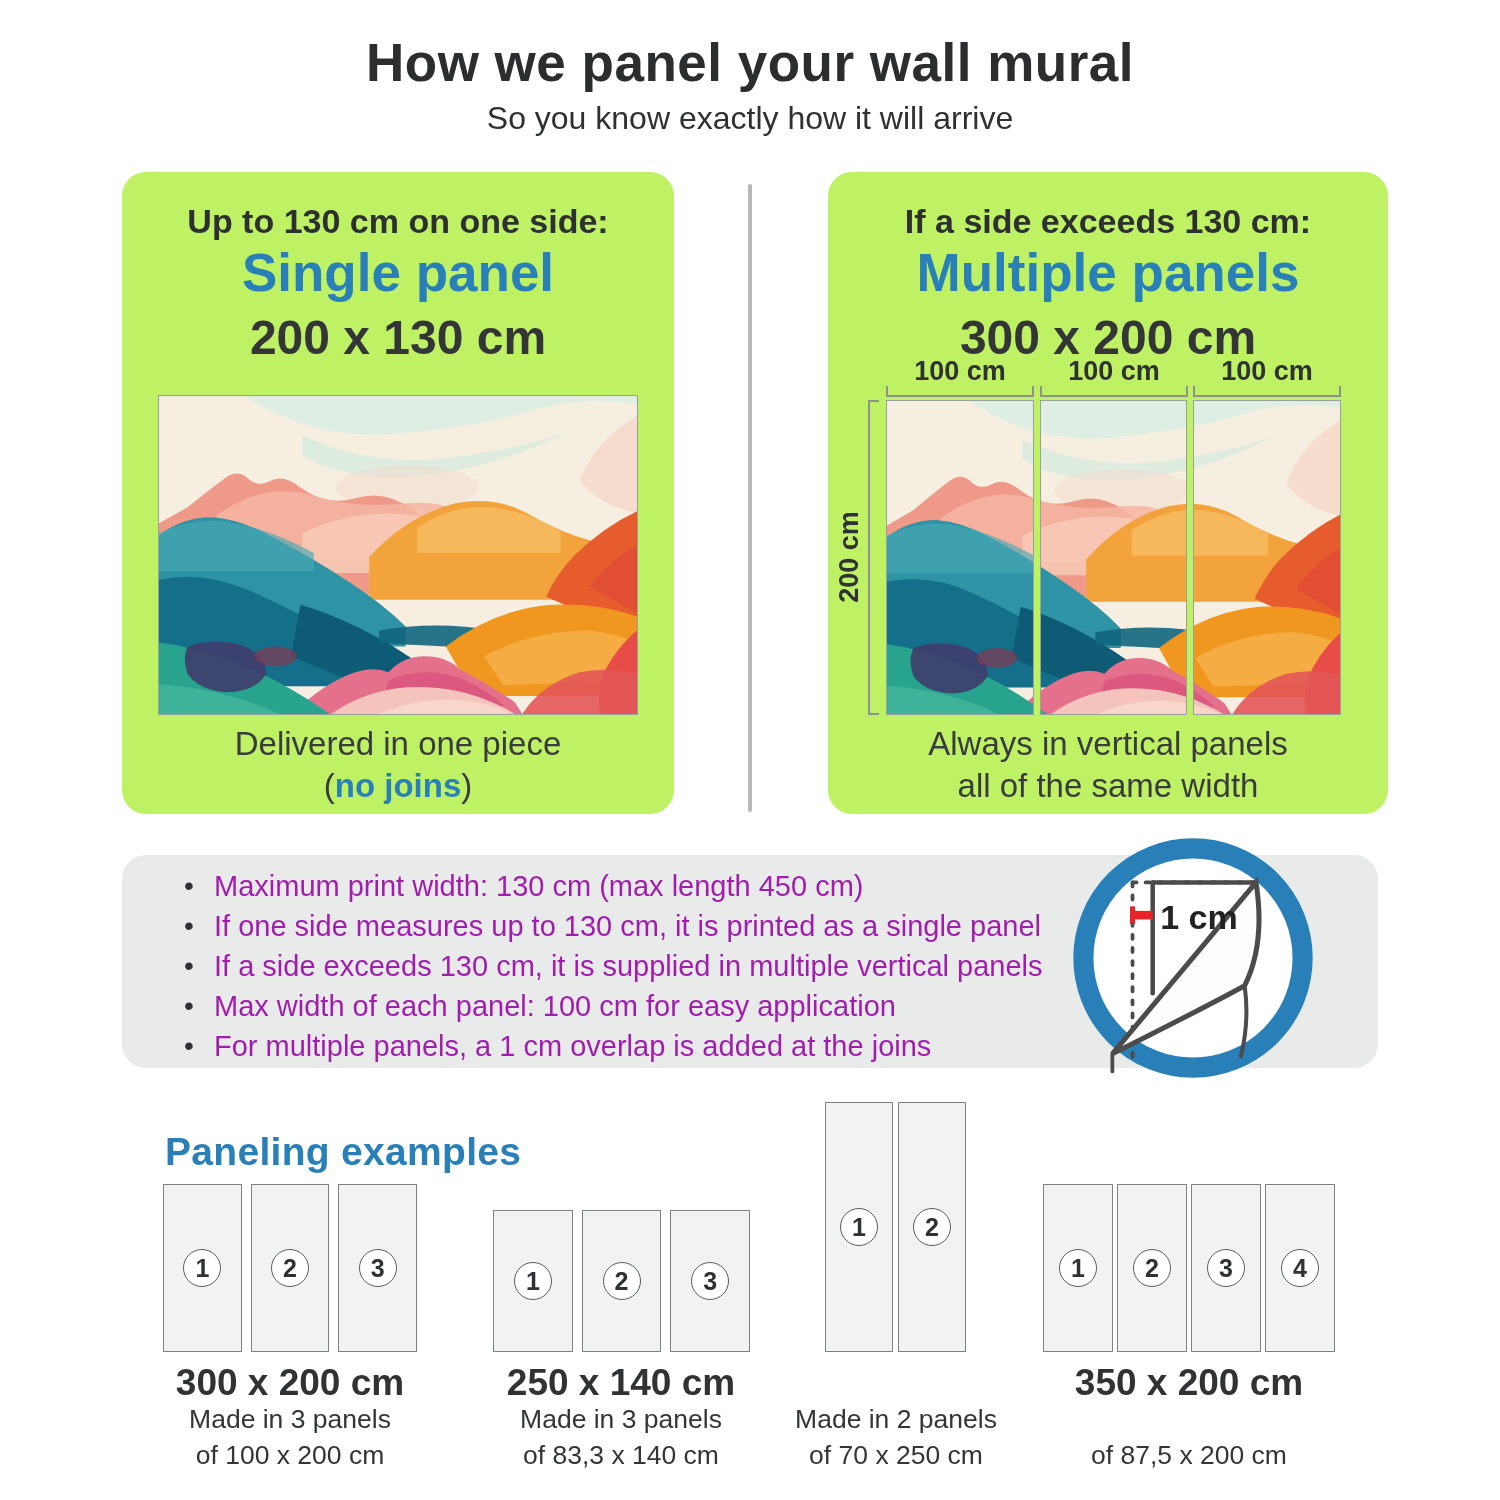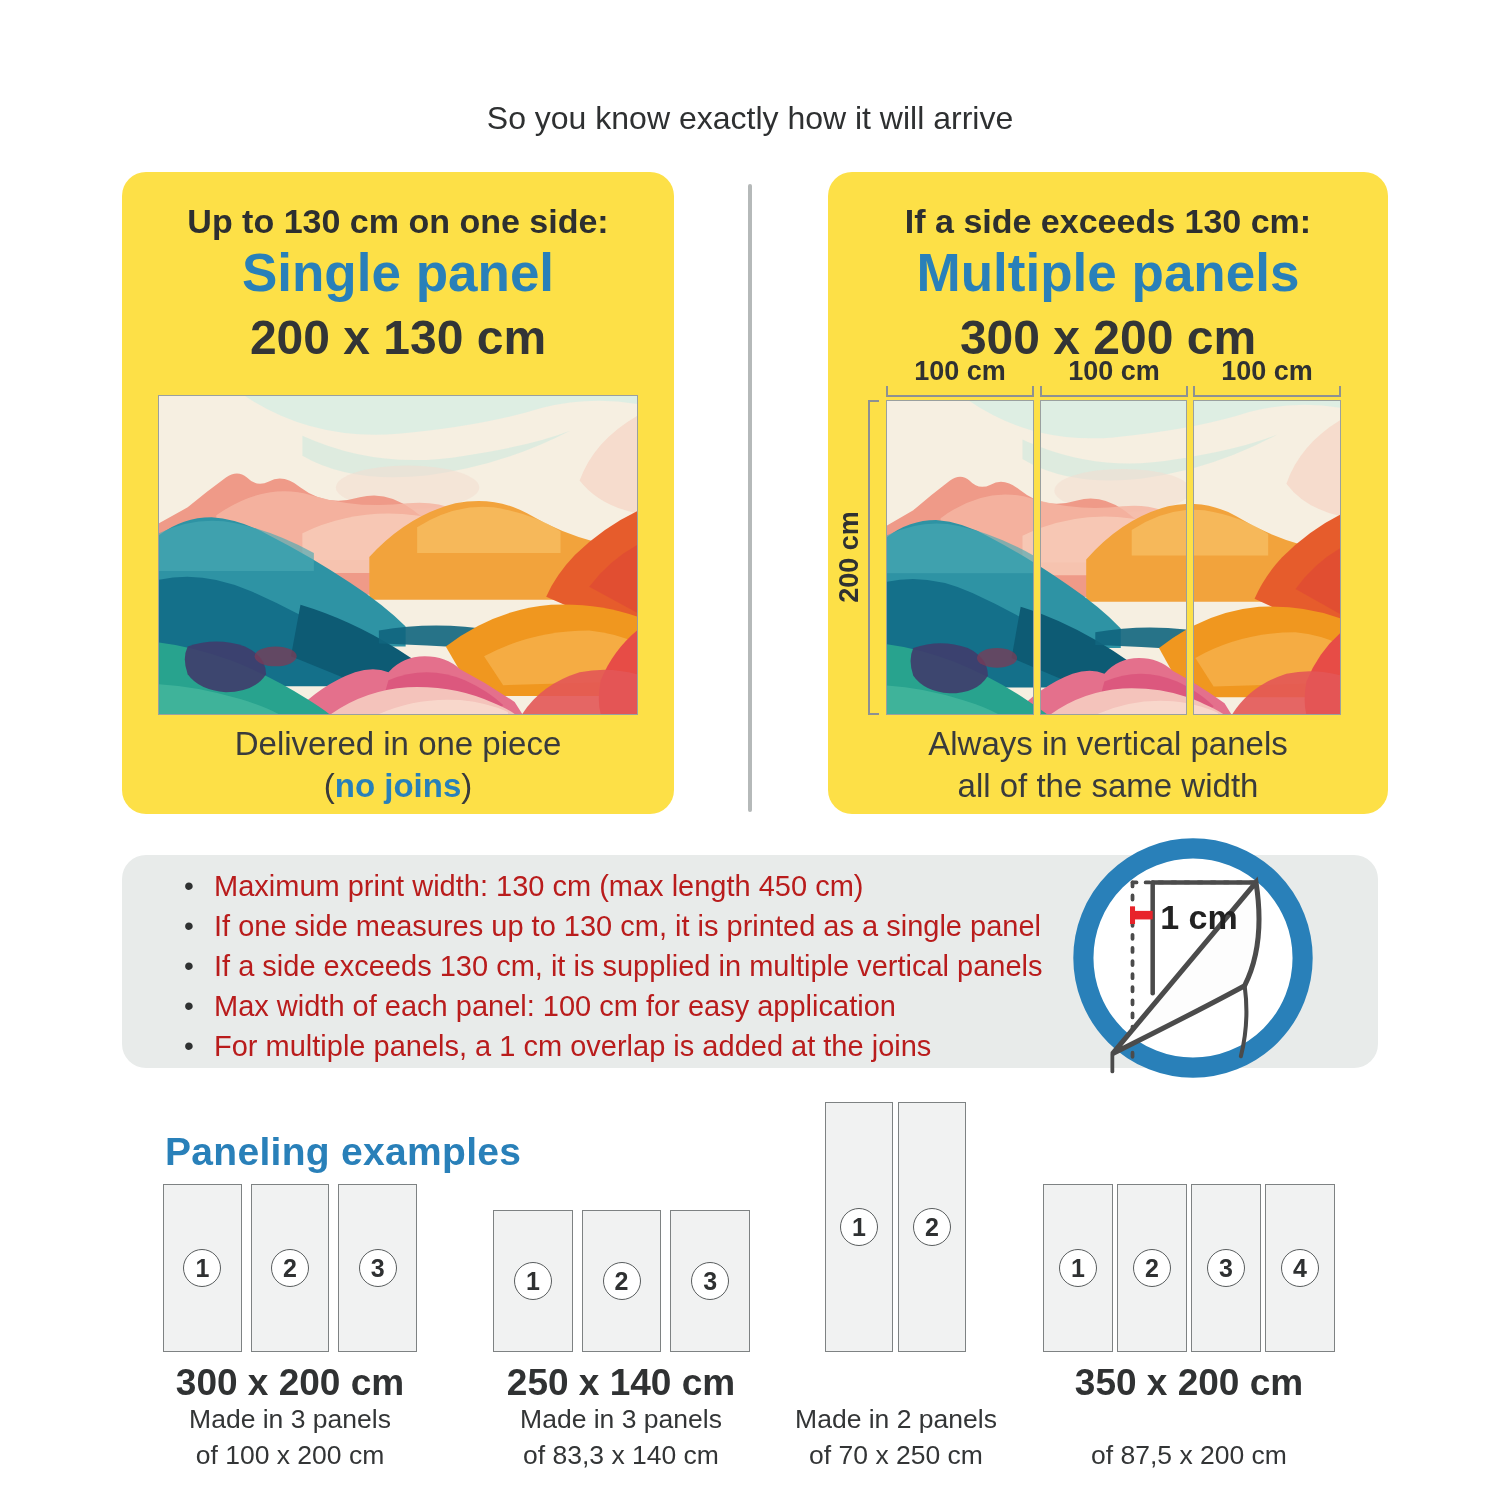--- a/index.html
+++ b/index.html
@@ -5,21 +5,21 @@
   * { margin:0; padding:0; box-sizing:border-box; }
   html,body { background:#ffffff; }
   body { font-family:"Liberation Sans","DejaVu Sans",sans-serif; color:#2f3132; }
   .canvas { position:relative; width:1500px; height:1500px; background:#fff; overflow:hidden; }
 
   .page-title { position:absolute; left:0; top:32px; width:100%; text-align:center;
     font-size:53px; font-weight:800; color:#2b2d2e; letter-spacing:.5px; }
   .page-subtitle { position:absolute; left:0; top:100px; width:100%; text-align:center;
     font-size:32px; font-weight:500; color:#2e3031; }
 
-  .card { position:absolute; top:172px; height:642px; background:#fde047; border-radius:24px; }
+  .card { position:absolute; top:172px; height:642px; background:#bef264; border-radius:24px; }
   .card-left  { left:122px; width:552px; }
   .card-right { left:828px; width:560px; }
   .divider { position:absolute; left:748px; top:184px; width:4px; height:628px; background:#b5b9b9; border-radius:2px; }
 
   .card-condition { position:absolute; left:0; top:30px; width:100%; text-align:center;
     font-size:34px; font-weight:800; color:#2d2f30; }
   .card-heading { position:absolute; left:0; top:70px; width:100%; text-align:center;
     font-size:53px; font-weight:800; color:#2980b9; }
   .card-size { position:absolute; left:0; top:138px; width:100%; text-align:center;
     font-size:48px; font-weight:800; color:#333536; }
@@ -43,21 +43,21 @@
     text-align:center; font-size:27px; font-weight:600; color:#2f3132; transform:rotate(-90deg); }
   .mp-panels { position:absolute; left:58px; top:228px; width:455px; height:315px; display:flex; gap:6px; }
   .mp-panel { flex:1; position:relative; overflow:hidden; border:1px solid #9aa09f; background:#f6efe1; }
   .mp-panel svg { position:absolute; top:-1px; width:455px; height:315px; display:block; }
   .mp-slice-0 svg { left:-1px; } .mp-slice-1 svg { left:-155px; } .mp-slice-2 svg { left:-308px; }
 
   .info-box { position:absolute; left:122px; top:855px; width:1256px; height:213px;
     background:#e8ebea; border-radius:24px; }
   .bullets { position:absolute; left:60px; top:11px; list-style:none; }
   .bullets li { position:relative; padding-left:32px; font-size:29px; font-weight:500;
-    color:#b91c1c; line-height:40px; }
+    color:#a21caf; line-height:40px; }
   .bullets li::before { content:"\2022"; position:absolute; left:2px; top:0; font-size:28px; color:#2f3132; }
 
   .overlap-icon { position:absolute; left:1067px; top:832px; width:252px; height:252px; }
   .overlap-icon svg { display:block; width:100%; height:100%; }
   .overlap-icon text { font-family:"Liberation Sans","DejaVu Sans",sans-serif; }
 
   .examples-heading { position:absolute; left:165px; top:1130px; font-size:39px; font-weight:800;
     color:#2980b9; letter-spacing:.3px; }
 
   .panel-group { position:absolute; display:flex; }
@@ -106,20 +106,21 @@
       <path d="M0,248 Q35,252 75,266 Q120,283 155,305 Q170,314 178,320 L0,320 Z" fill="#28a38e"></path>
       <path d="M0,290 Q40,292 85,305 Q110,312 125,320 L0,320 Z" fill="#45b69e" opacity="0.8"></path>
       <path d="M30,252 Q60,242 90,252 Q112,262 112,280 Q100,298 70,298 Q42,296 30,280 Q24,264 30,252 Z" fill="#3f3c6b" opacity="0.9"></path>
       <ellipse cx="122" cy="262" rx="22" ry="10" fill="#7c3b55" opacity="0.75"></ellipse>
     </g>
   </defs>
 </svg>
 
 <div class="canvas">
 
+  <div class="page-title">How we panel your wall mural</div>
   <div class="page-subtitle">So you know exactly how it will arrive</div>
 
   <div class="card card-left">
     <div class="card-condition">Up to 130 cm on one side:</div>
     <div class="card-heading">Single panel</div>
     <div class="card-size">200 x 130 cm</div>
     <div class="single-art">
       <svg viewBox="0 0 500 320" preserveAspectRatio="none">
           <use href="#mural-art"></use>
         </svg>

